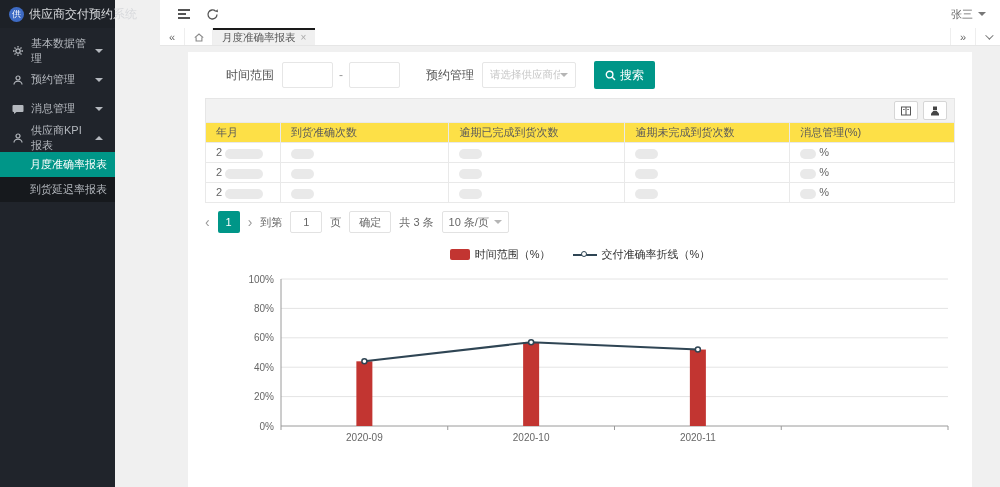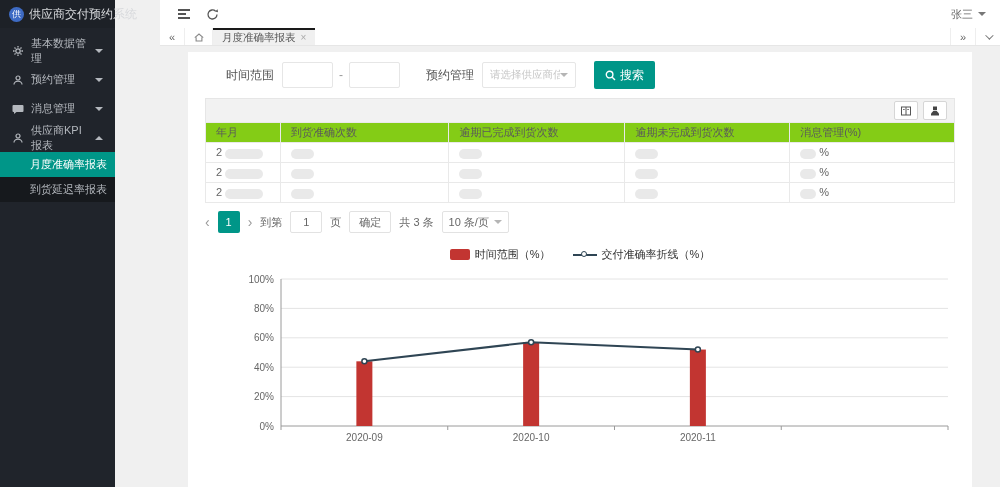--- a/index.html
+++ b/index.html
@@ -64,21 +64,21 @@
   .btn-search { margin-left:18px; height:28px; padding:0 11px; background:#009688; border:none;
     border-radius:2px; color:#fff; font-size:12px; display:flex; align-items:center; gap:4px; cursor:pointer; }
 
   .table-block { margin:0 17px; }
   .toolbar { height:24px; background:#f2f2f2; border:1px solid #e6e6e6; border-bottom:none;
     display:flex; align-items:center; justify-content:flex-end; gap:5px; padding-right:7px; }
   .tool-btn { width:24px; height:19px; background:#fff; border:1px solid #d6d6d6; border-radius:2px;
     display:flex; align-items:center; justify-content:center; cursor:pointer; }
 
   table { width:100%; border-collapse:collapse; font-size:11px; color:#666; table-layout:fixed; }
-  th { background:#84cc16; font-weight:normal; text-align:left; padding:0 10px; height:20px;
+  th { background:#fde047; font-weight:normal; text-align:left; padding:0 10px; height:20px;
     border:1px solid #e9e9e9; color:#5a5a5a; }
   td { padding:0 10px; height:20px; border:1px solid #e9e9e9; }
   .pill { display:inline-block; background:#e9e9e9; border-radius:5px; height:10px; vertical-align:middle; filter:blur(.4px); }
   .pw40 { width:38px; margin-left:3px; } .pw24 { width:23px; } .pw18 { width:16px; margin-right:3px; }
 
   .pagination { display:flex; align-items:center; gap:8px; margin-top:7px; font-size:11px; color:#666; height:24px; }
   .pg-arrow { color:#999; font-size:14px; cursor:pointer; line-height:1; }
   .pg-current { width:22px; height:22px; background:#009688; color:#fff; border-radius:2px;
     display:flex; align-items:center; justify-content:center; cursor:pointer; }
   .pg-input { width:32px; height:22px; border:1px solid #e2e2e2; border-radius:2px; text-align:center;

